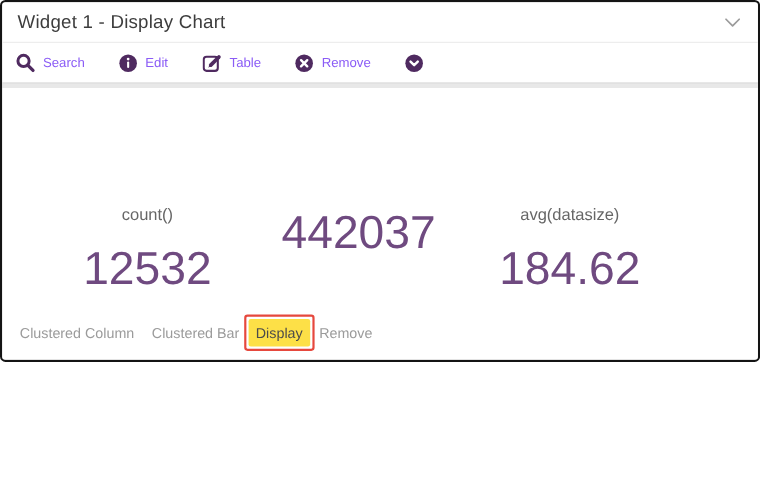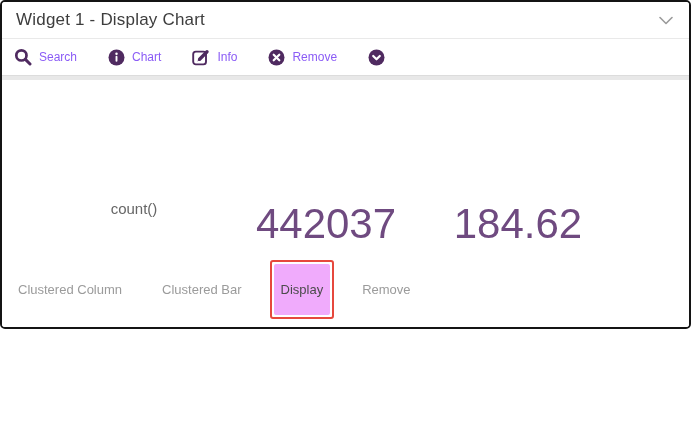--- a/index.html
+++ b/index.html
@@ -43,42 +43,42 @@
   .tool-label { font-size: 12px; color: #8b5cf6; }
   .ticon { display: flex; align-items: center; }
 
   
   .band { height: 5px; flex: 0 0 5px; background: #e8e8e8; border-top: 1px solid #dcdcdc; }
 
   
   .content { flex: 1 1 auto; position: relative; background: #fff; }
 
   .metrics {
-    position: absolute; top: 120px; left: 36px; width: 576px;
+    position: absolute; top: 107px; left: 36px; width: 576px;
     display: flex;
   }
   .metric { flex: 1 1 0; text-align: center; }
   .metric-label { font-size: 15px; color: #666; margin-bottom: 16px; }
   .metric-value { font-size: 42px; color: #6f4a80; letter-spacing: 0px; }
 
   
   .tabs {
     position: absolute; left: 16px; bottom: 8px;
-    display: flex; align-items: center; gap: 40px;
+    display: flex; align-items: center; gap: 16px;
     font-size: 13px;
   }
   .tab { color: #9b9b9b; cursor: pointer; white-space: nowrap; }
   .annotation {
     border: 2px solid #e6483d; border-radius: 3px;
     padding: 2px; margin: 0 -12px;
     display: inline-flex;
   }
   .tab.active {
-    background: #f0abfc; color: #4b4b4b;
-    padding: 18px 7px; border-radius: 2px;
+    background: #fde047; color: #4b4b4b;
+    padding: 5px 7px; border-radius: 2px;
   }
 </style>
 </head>
 <body>
 
 <div class="window">
 
   <div class="titlebar">
     <span class="title">Widget 1 - Display Chart</span>
     <button class="collapse-btn">
@@ -103,32 +103,32 @@
     </button>
 
     <button class="tool">
       <span class="ticon">
         <svg width="17" height="17" viewBox="0 0 17 17">
           <circle cx="8.5" cy="8.5" r="8" fill="#4f2a60"></circle>
           <circle cx="8.5" cy="4.7" r="1.25" fill="#fff"></circle>
           <rect x="7.55" y="6.8" width="1.9" height="6" rx="0.95" fill="#fff"></rect>
         </svg>
       </span>
-      <span class="tool-label">Chart</span>
+      <span class="tool-label">Edit</span>
     </button>
 
     <button class="tool">
       <span class="ticon">
         <svg width="18" height="18" viewBox="0 0 18 18">
           <rect x="1.2" y="3.6" width="12.8" height="12.8" rx="2.6" fill="#fff" stroke="#4f2a60" stroke-width="1.9"></rect>
           <line x1="15" y1="3.8" x2="7.6" y2="11.2" stroke="#4f2a60" stroke-width="3.4" stroke-linecap="round"></line>
           <polygon points="5.3,13.5 7.9,11.9 6.7,10.7" fill="#4f2a60"></polygon>
         </svg>
       </span>
-      <span class="tool-label">Info</span>
+      <span class="tool-label">Table</span>
     </button>
 
     <button class="tool">
       <span class="ticon">
         <svg width="17" height="17" viewBox="0 0 17 17">
           <circle cx="8.5" cy="8.5" r="8" fill="#4f2a60"></circle>
           <line x1="5.7" y1="5.7" x2="11.3" y2="11.3" stroke="#fff" stroke-width="2.2" stroke-linecap="round"></line>
           <line x1="11.3" y1="5.7" x2="5.7" y2="11.3" stroke="#fff" stroke-width="2.2" stroke-linecap="round"></line>
         </svg>
       </span>
@@ -146,25 +146,27 @@
 
   </div>
 
   <div class="band"></div>
 
   <div class="content">
 
     <div class="metrics">
       <div class="metric">
         <div class="metric-label">count()</div>
+        <div class="metric-value">12532</div>
       </div>
       <div class="metric">
         <div class="metric-value">442037</div>
       </div>
       <div class="metric">
+        <div class="metric-label">avg(datasize)</div>
         <div class="metric-value">184.62</div>
       </div>
     </div>
 
     <div class="tabs">
       <span class="tab">Clustered Column</span>
       <span class="tab">Clustered Bar</span>
       <span class="annotation">
         <span class="tab active">Display</span>
       </span>

